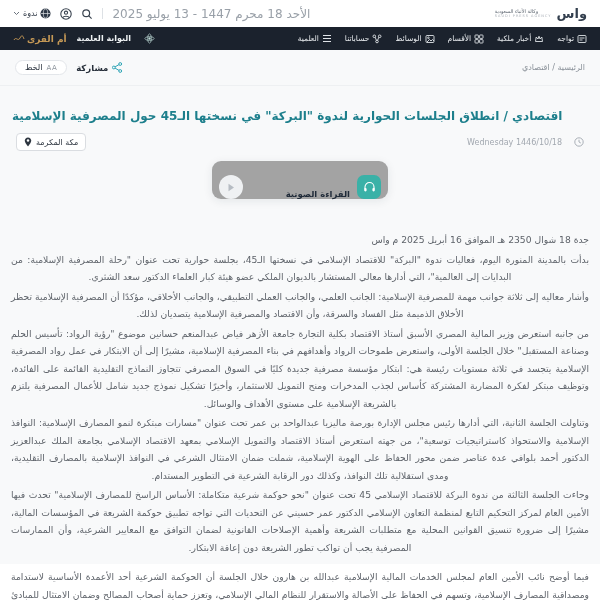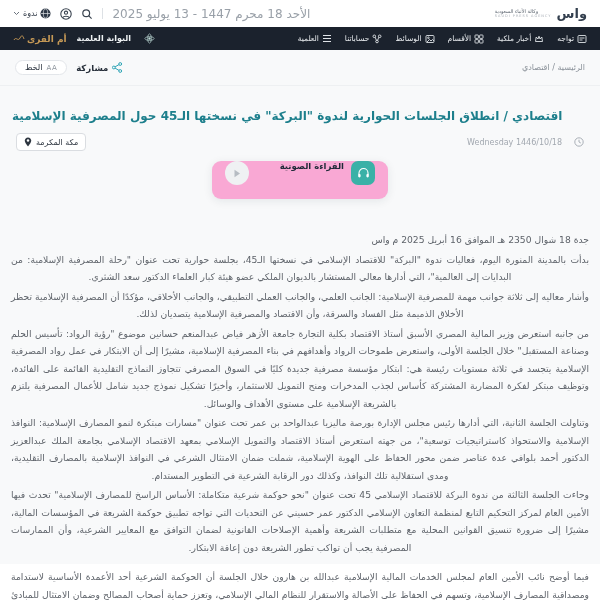--- a/index.html
+++ b/index.html
@@ -42,22 +42,22 @@
   
   .main { background:#f8f9fa; height:514px; padding-top:22px; }
   .title { text-align:left; font-size:12px; font-weight:bold; color:#1d7f8c;
     padding:0 12px; line-height:17px; }
   .metarow { display:flex; justify-content:space-between; align-items:center;
     padding:0 16px; margin-top:8px; }
   .pubdate { display:flex; align-items:flex-end; gap:12px; font-size:8px; color:#a2a8b0; }
   .locchip { display:flex; align-items:center; gap:4px; background:#fff; border:1px solid #dadde1;
     border-radius:4px; padding:3px 7px; font-size:8px; color:#2e3640; cursor:pointer; }
 
-  .audiocard { width:176px; height:38px; margin:10px auto 0; background:#f9a8d4; border-radius:9px;
-    box-shadow:0 2px 10px rgba(25,40,60,.09); display:flex; align-items:flex-start; padding:0 13px; gap:7px; }
+  .audiocard { width:176px; height:38px; margin:10px auto 0; background:#a3a3a3; border-radius:9px;
+    box-shadow:0 2px 10px rgba(25,40,60,.09); display:flex; align-items:flex-end; padding:0 7px; gap:7px; }
   .hp { width:24px; height:24px; border-radius:7px; background:#3ab1a7; display:flex;
     align-items:center; justify-content:center; flex:0 0 auto; }
   .audiolabel { font-size:8.5px; font-weight:bold; color:#1f2a38; }
   .playbtn { width:24px; height:24px; border-radius:50%; background:#eff1f3; display:flex;
     align-items:center; justify-content:center; margin-right:auto; cursor:pointer; flex:0 0 auto; }
 
   .article { padding:0 11px; margin-top:32px; font-size:9.2px; line-height:17.5px; color:#5e636a; }
   .article p { text-align:justify; text-align-last:center; margin-bottom:2px; }
   .article p.dateline { text-align:right; text-align-last:right; }
   .article p.gap-top { margin-top:12px; }

